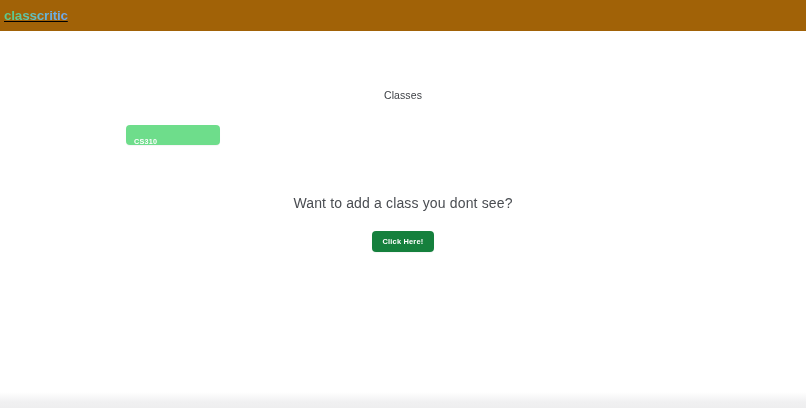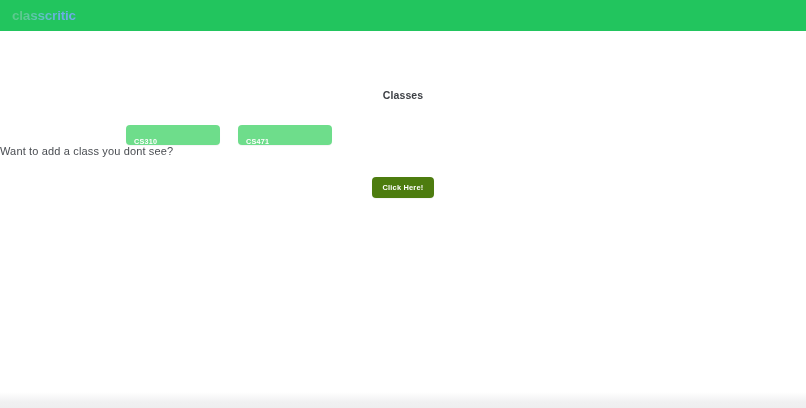--- a/index.html
+++ b/index.html
@@ -15,22 +15,23 @@
     overflow: hidden;
     position: relative;
   }
 
   
   .topbar {
     height: 31px;
     width: 100%;
     display: flex;
     align-items: center;
-    padding-left: 12px;
-    background: #22c55e;
+    padding-left: 4px;
+    background: #a16207;
+    text-decoration: underline;
   }
   .logo {
     font-size: 13.5px;
     font-weight: 700;
     letter-spacing: -0.2px;
     line-height: 1;
     background: linear-gradient(95deg, #5ec98f 0%, #5ec98f 18%, #61c3c0 45%, #6aaee0 72%, #74a8ec 100%);
     -webkit-background-clip: text;
     background-clip: text;
     color: transparent;
@@ -40,21 +41,21 @@
 
   
   .page {
     width: 100%;
     padding-top: 58px;
   }
 
   .page-title {
     text-align: center;
     font-size: 10.5px;
-    font-weight: 700;
+    font-weight: 400;
     color: #3d4045;
     letter-spacing: 0.1px;
     margin: 0 0 24px 0;
   }
 
   .class-grid-wrap {
     width: 100%;
     display: flex;
     justify-content: center;
   }
@@ -80,33 +81,35 @@
     text-align: center;
     padding: 13px 0 0 8px;
     display: flex;
     align-items: center;
     cursor: pointer;
     box-shadow: 0 1px 1px rgba(0,0,0,0.045);
   }
 
   
   .prompt {
-    font-size: 11px;
+    margin-top: 50px;
+    text-align: center;
+    font-size: 14px;
     font-weight: 400;
     color: #4a4d52;
     letter-spacing: 0.15px;
   }
 
   .cta-wrap {
     margin-top: 20px;
     display: flex;
     justify-content: center;
   }
   .cta-btn {
-    background: #4d7c0f;
+    background: #15803d;
     border: none;
     border-radius: 4px;
     color: #ffffff;
     font-family: "Liberation Sans", sans-serif;
     font-size: 7.4px;
     font-weight: 700;
     letter-spacing: 0.2px;
     height: 21px;
     padding: 0 11px;
     display: flex;
@@ -133,21 +136,20 @@
   <span class="logo">classcritic</span>
 </div>
 
 <div class="page">
 
   <h1 class="page-title">Classes</h1>
 
   <div class="class-grid-wrap">
     <div class="class-grid" id="class-grid">
         <button class="class-btn">CS310</button>
-        <button class="class-btn">CS471</button>
       </div>
   </div>
 
   <div class="prompt">Want to add a class you dont see?</div>
 
   <div class="cta-wrap">
     <button class="cta-btn">Click Here!</button>
   </div>
 
 </div>

